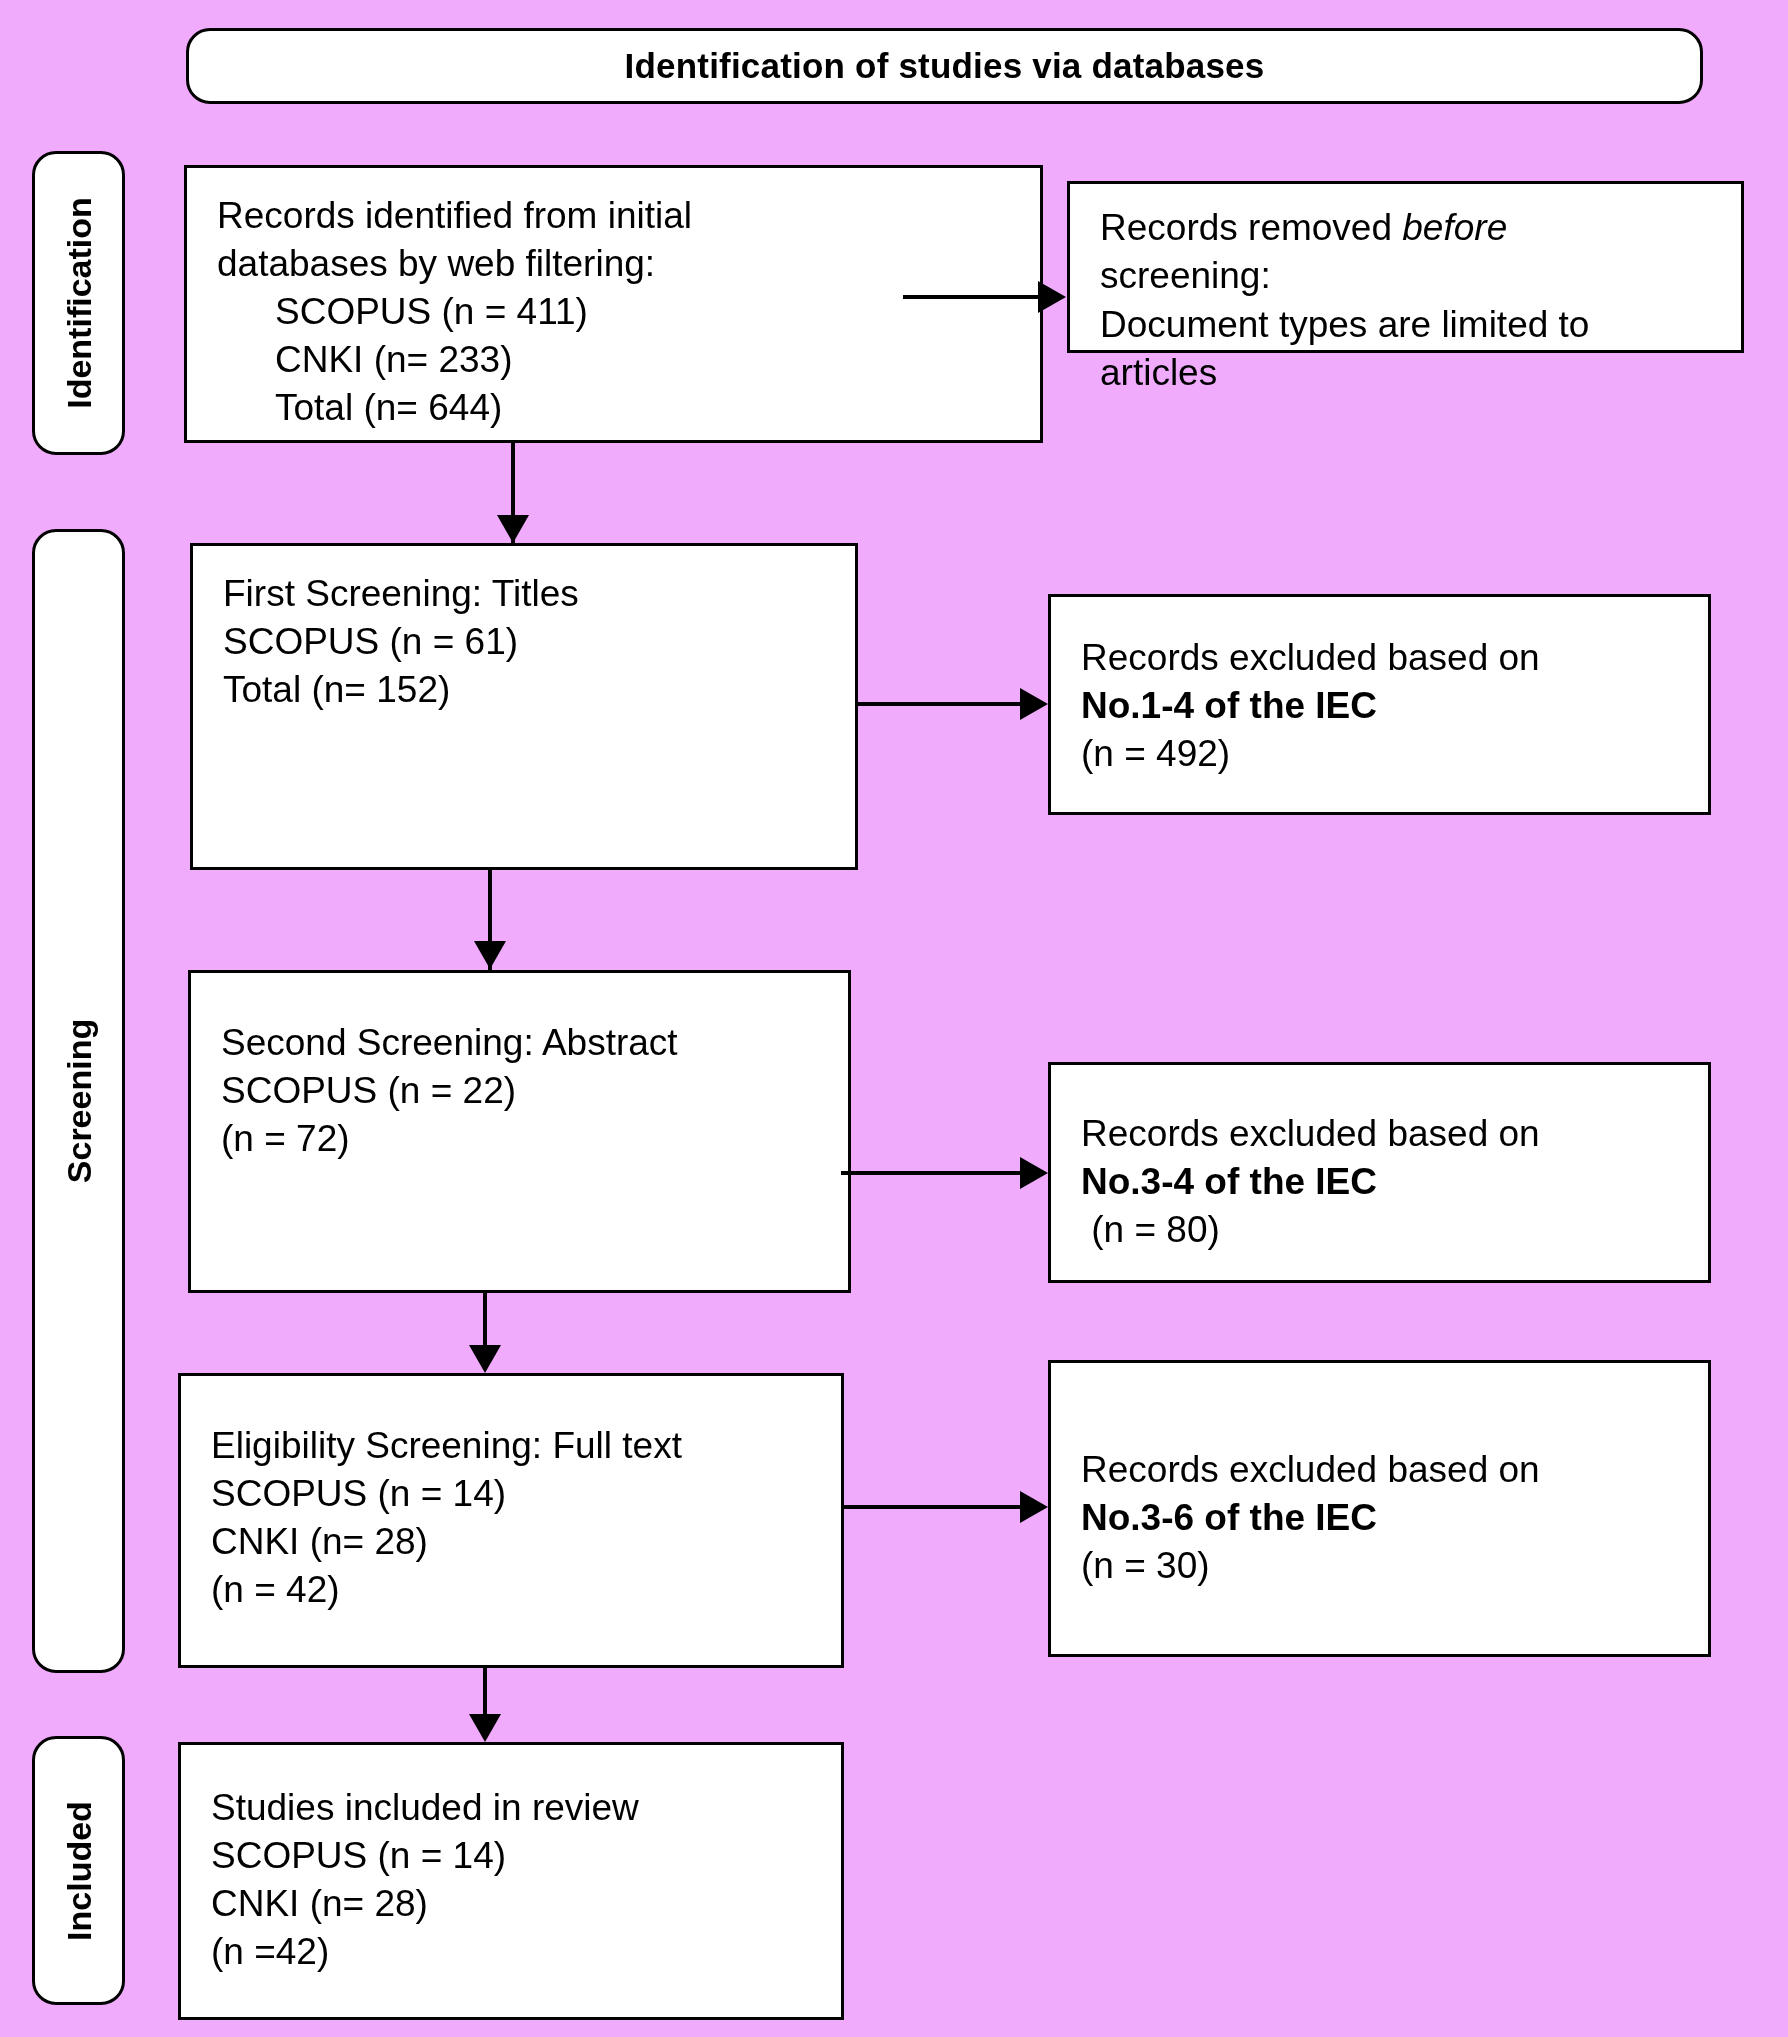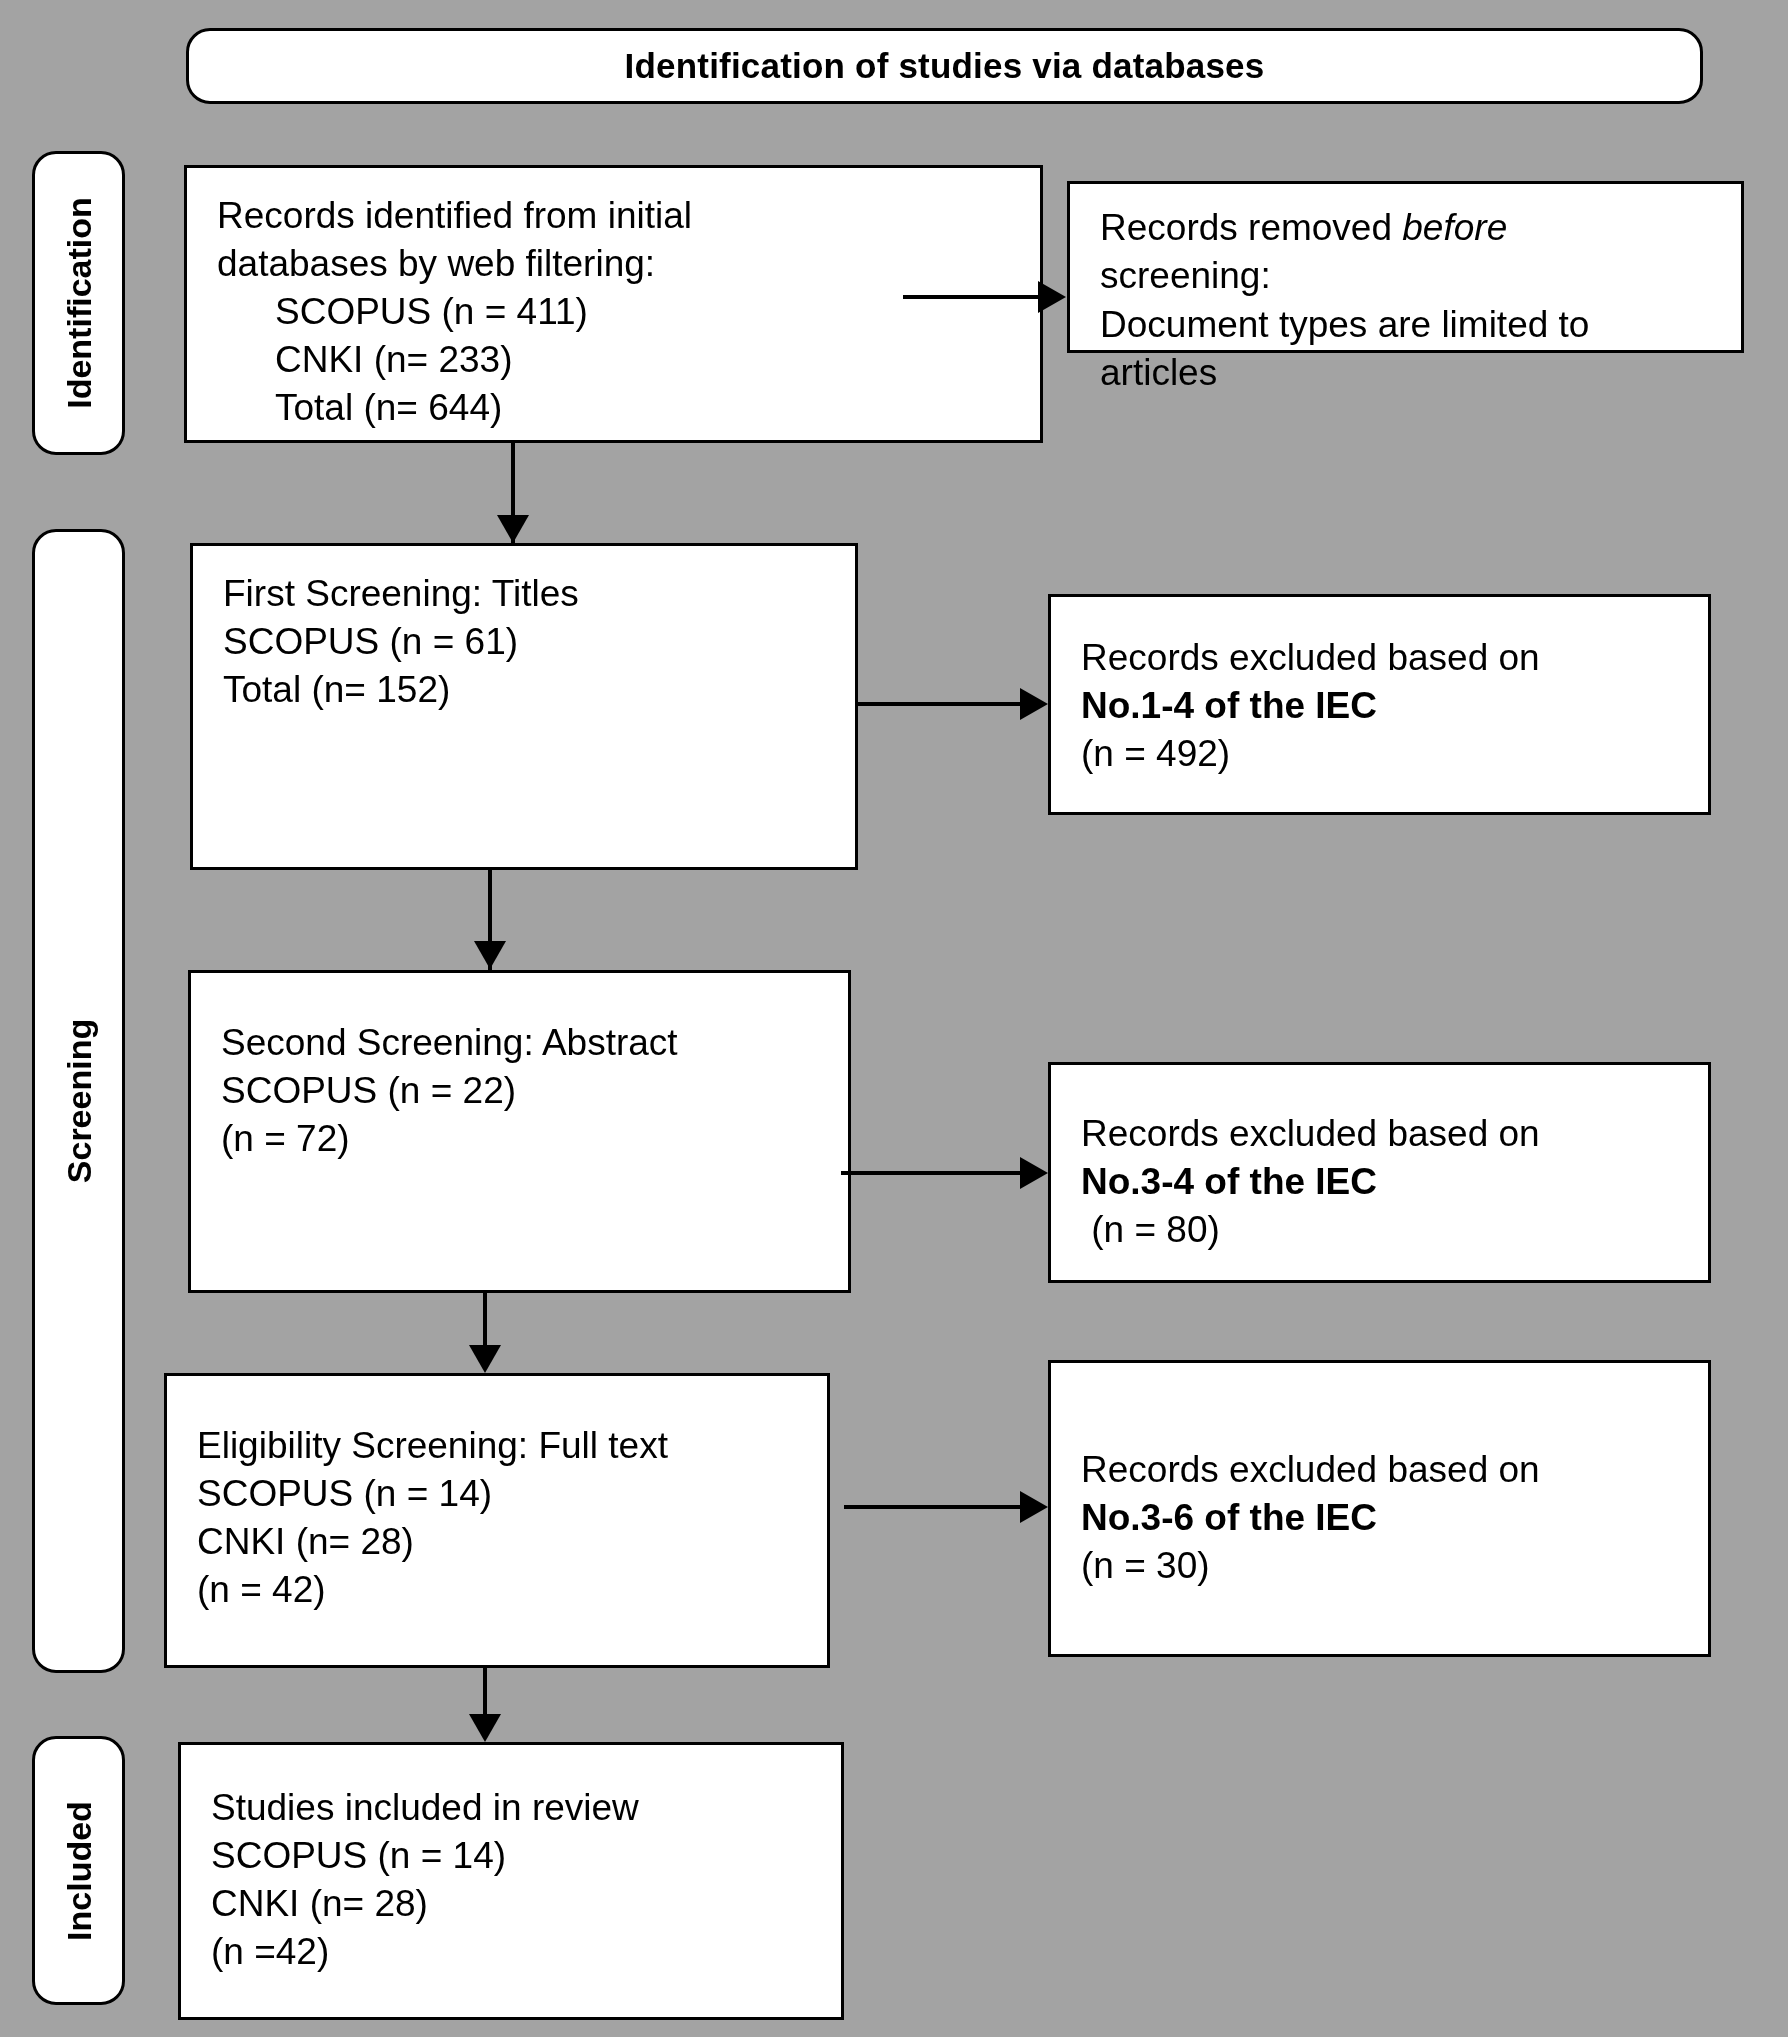--- a/index.html
+++ b/index.html
@@ -8,21 +8,21 @@
     background: #ffffff;
   }
   body {
     font-family: "Liberation Sans", sans-serif;
     color: #000000;
   }
   #canvas {
     position: relative;
     width: 1788px;
     height: 2038px;
-    background: #a3a3a3;
+    background: #f0abfc;
     overflow: hidden;
   }
 
   
   .box {
     position: absolute;
     box-sizing: border-box;
     border: 3.7px solid #000000;
     background: #ffffff;
   }
@@ -162,21 +162,21 @@
     <div class="line bold">No.3-4 of the IEC</div>
     <div class="line"> (n = 80)</div>
   </div>
 
   <div class="hline" style="left:841px; top:1171px; width:181px;"></div>
   <div class="arrow-right" style="left:1020px; top:1157px;"></div>
 
   <div class="vline" style="left:483px; top:1293px; height:70px;"></div>
   <div class="arrow-down" style="left:469px; top:1345px;"></div>
 
-  <div class="box box-body" style="left:164px; top:1373px; width:666px; height:295px; padding-top:46px;">
+  <div class="box box-body" style="left:178px; top:1373px; width:666px; height:295px; padding-top:46px;">
     <div class="line">Eligibility Screening: Full text</div>
     <div class="line">SCOPUS (n = 14)</div>
     <div class="line">CNKI (n= 28)</div>
     <div class="line">(n = 42)</div>
   </div>
 
   <div class="box box-body" style="left:1048px; top:1360px; width:663px; height:297px; padding-top:83px;">
     <div class="line">Records excluded based on</div>
     <div class="line bold">No.3-6 of the IEC</div>
     <div class="line">(n = 30)</div>

